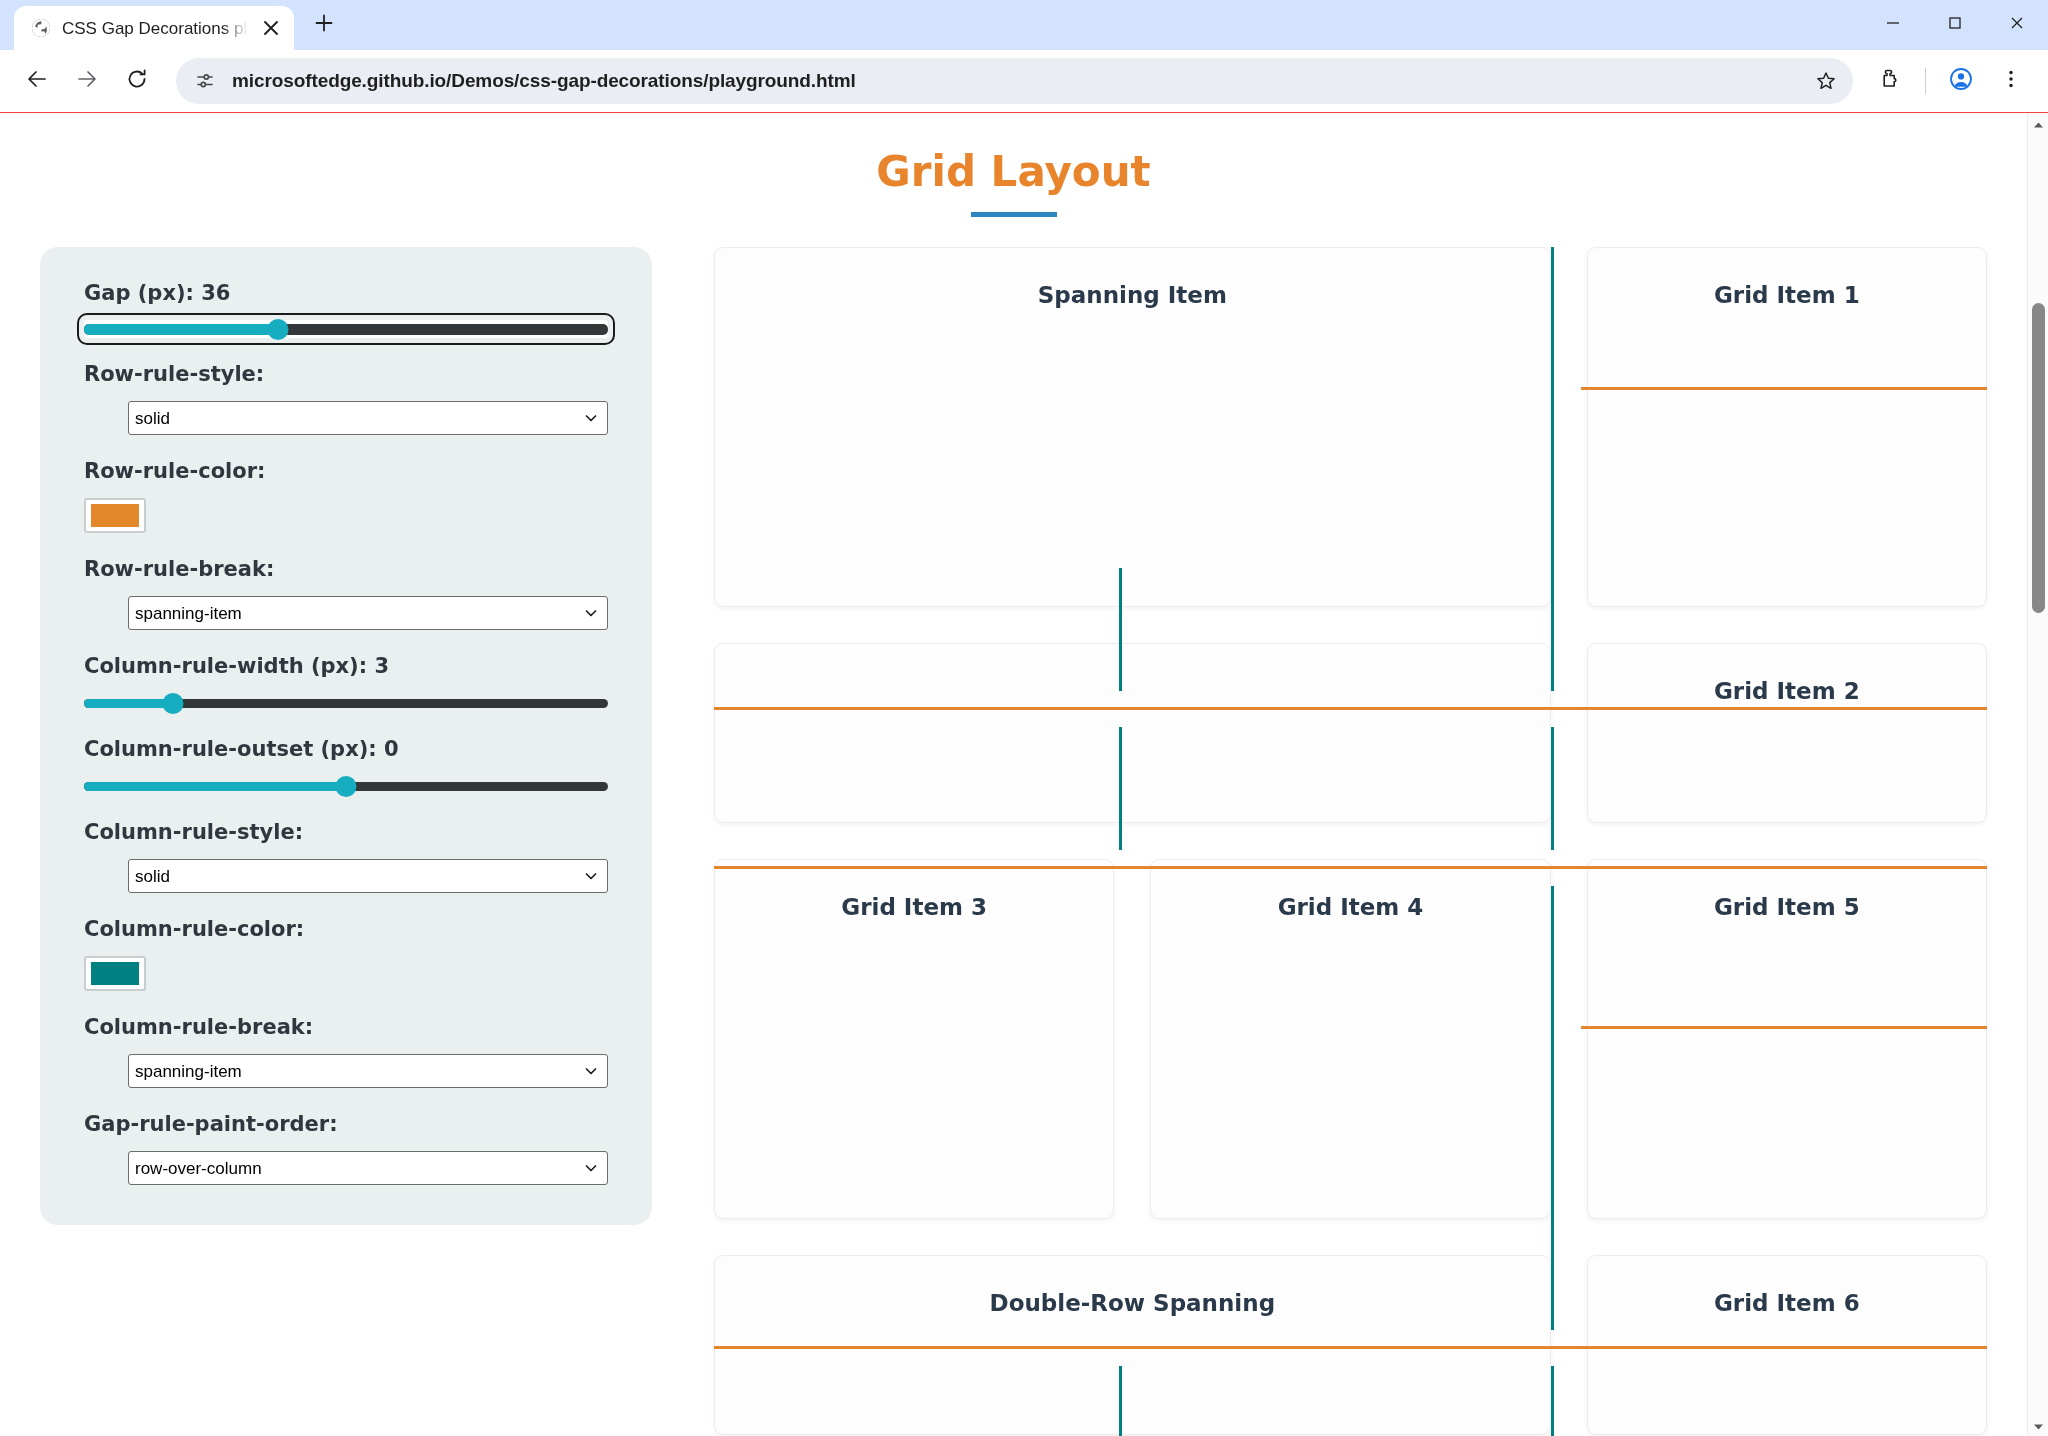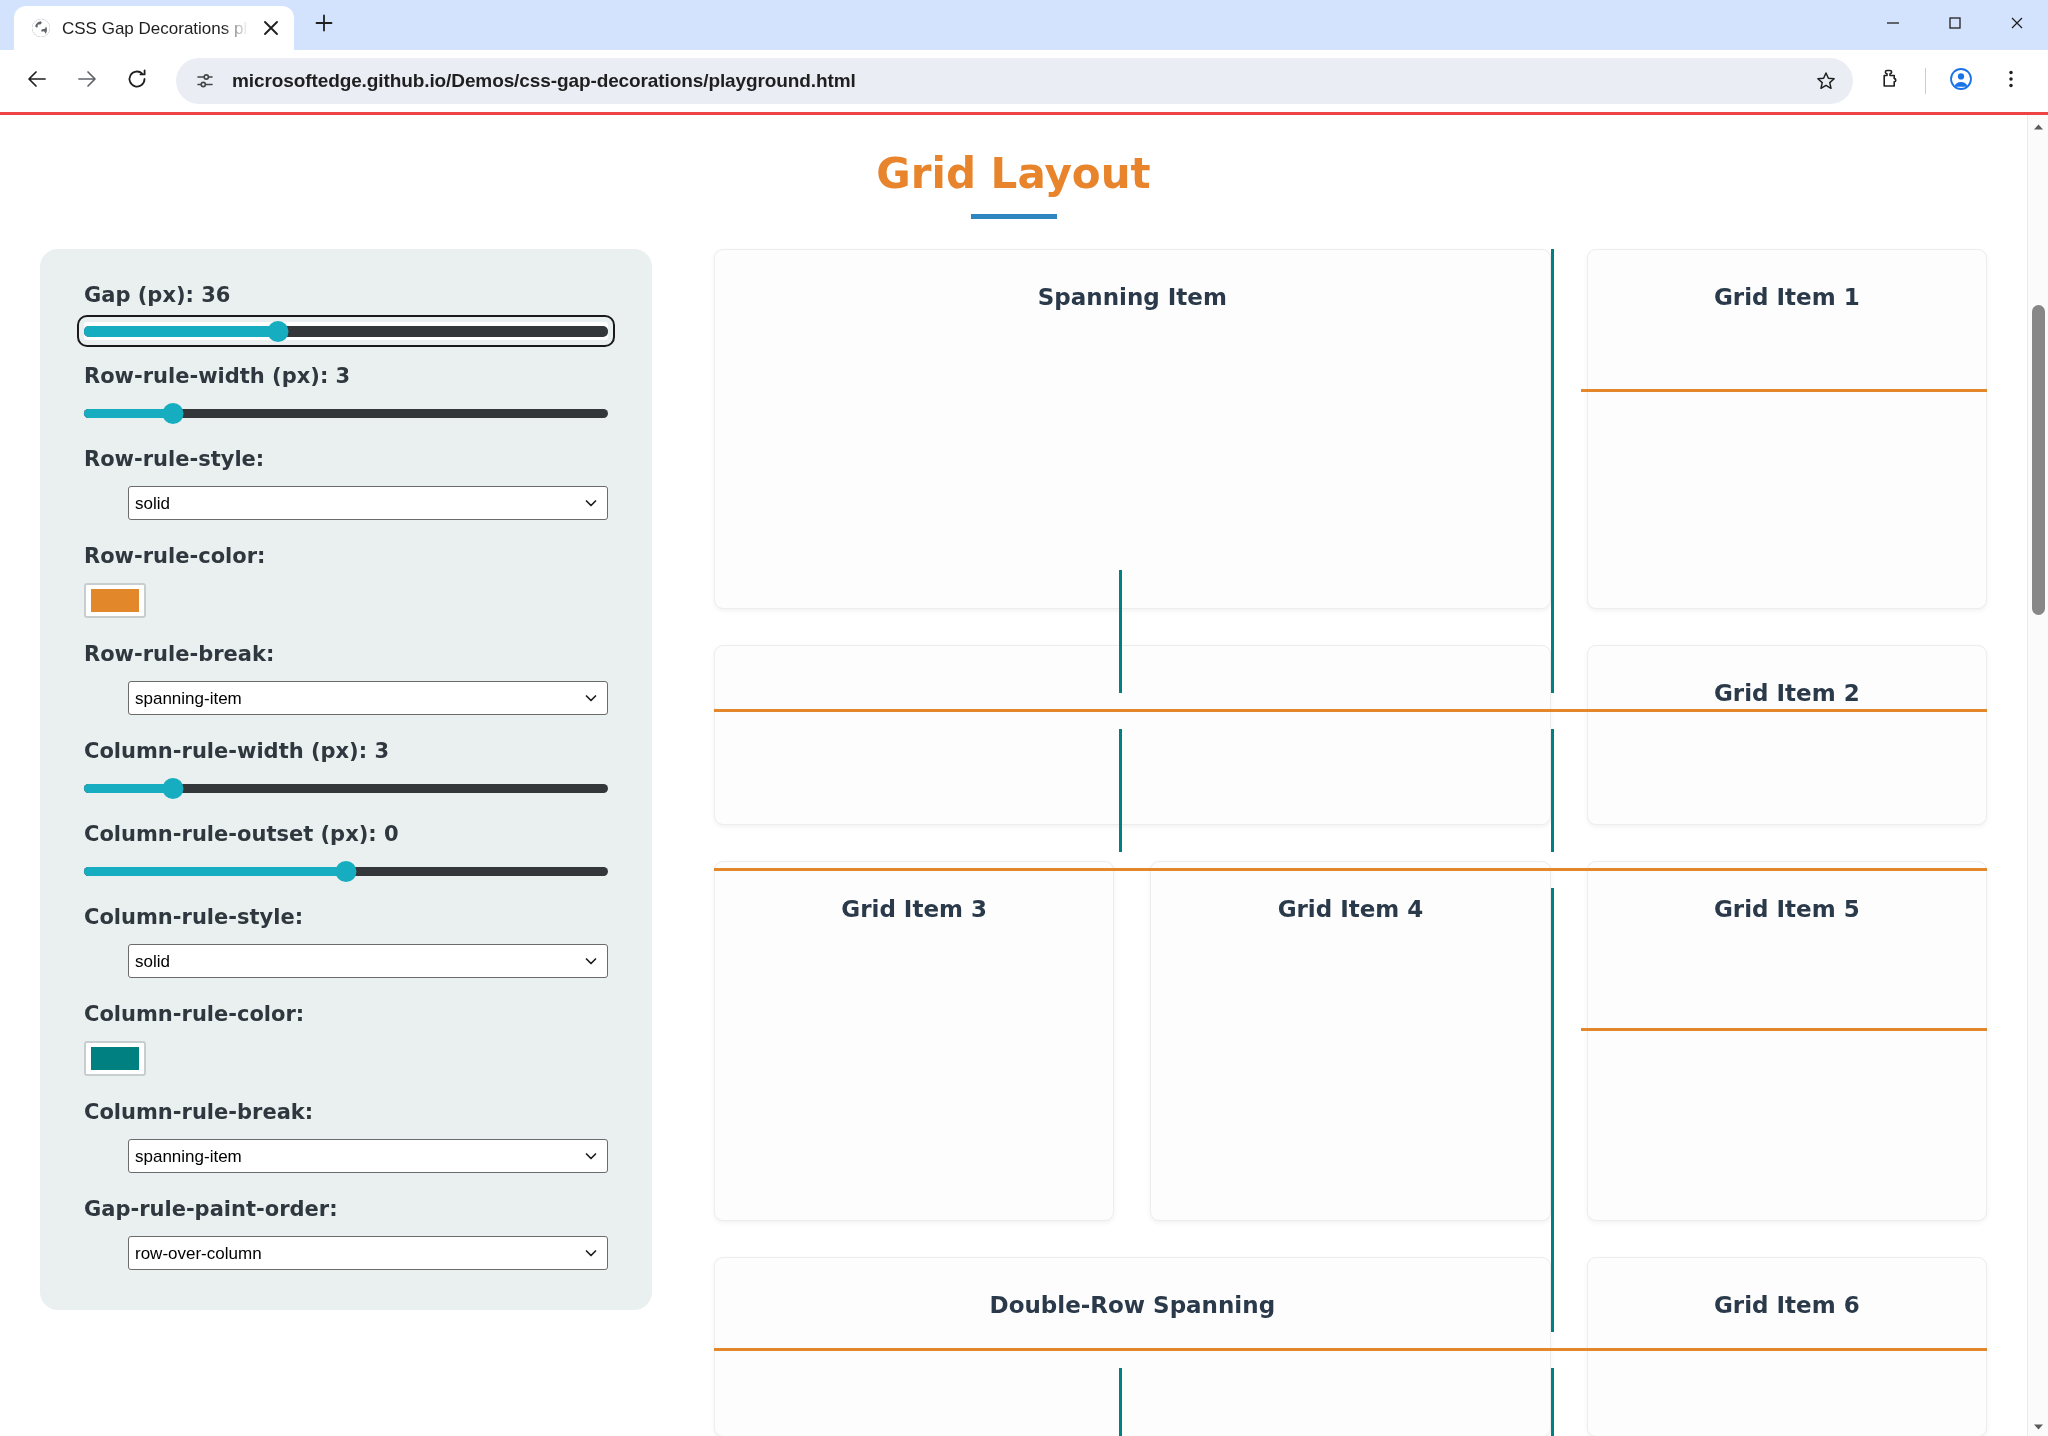--- a/index.html
+++ b/index.html
@@ -50,21 +50,21 @@
   .url { flex:1; font-size:19px; color:#1f1f1f; white-space:nowrap;
          overflow:hidden; letter-spacing:-0.1px;font-weight:bold; }
   .star { width:38px; height:38px; flex:0 0 38px; display:flex;
           align-items:center; justify-content:center; color:#1f1f1f; }
   .tb-icon { width:46px; height:46px; flex:0 0 46px; display:flex;
              align-items:center; justify-content:center; color:#1f1f1f; }
   .tb-sep { width:1px; height:26px; background:#c9ccd1; margin:0 8px; flex:0 0 1px; }
 
   
   .viewport { flex:1; position:relative; background:#c4b5fd;
-              border-top:3px solid #ef4444; display:flex; overflow:hidden; }
+              border-top:1px solid #ef4444; display:flex; overflow:hidden; }
   .page { flex:1; background:#ffffff; position:relative; overflow:hidden; }
 
   
   .scrollbar { width:21px; flex:0 0 21px; background:#fbfbfb;
                border-left:1px solid #ebebeb; position:relative; }
   .sb-arrow { height:21px; display:flex; align-items:center; justify-content:center; }
   .sb-arrow.top { position:absolute; top:0; left:0; right:0; }
   .sb-arrow.bottom { position:absolute; bottom:0; left:0; right:0; }
   .sb-thumb { position:absolute; left:4px; width:13px; border-radius:7px;
               background:#878787; top:190px; height:310px; }
@@ -271,28 +271,20 @@
 
               <div class="ctl-block">
                 <div class="ctl-label">Gap (px): 36</div>
                 <div class="slider focused">
                   <div class="track"></div>
                   <div class="fill" style="width:37%"></div>
                   <div class="thumb" style="left:37%"></div>
                 </div>
               </div>
 
-              <div class="ctl-block">
-                <div class="ctl-label">Row-rule-width (px): 3</div>
-                <div class="slider">
-                  <div class="track"></div>
-                  <div class="fill" style="width:17%"></div>
-                  <div class="thumb" style="left:17%"></div>
-                </div>
-              </div>
 
 
               <div class="ctl-block">
                 <div class="ctl-label">Row-rule-style:</div>
                 <div class="sel-wrap">
                   <select class="dropdown">
                     <option>solid</option>
                   </select>
                   <span class="chev">
                     <svg width="14" height="14" viewBox="0 0 14 14">

